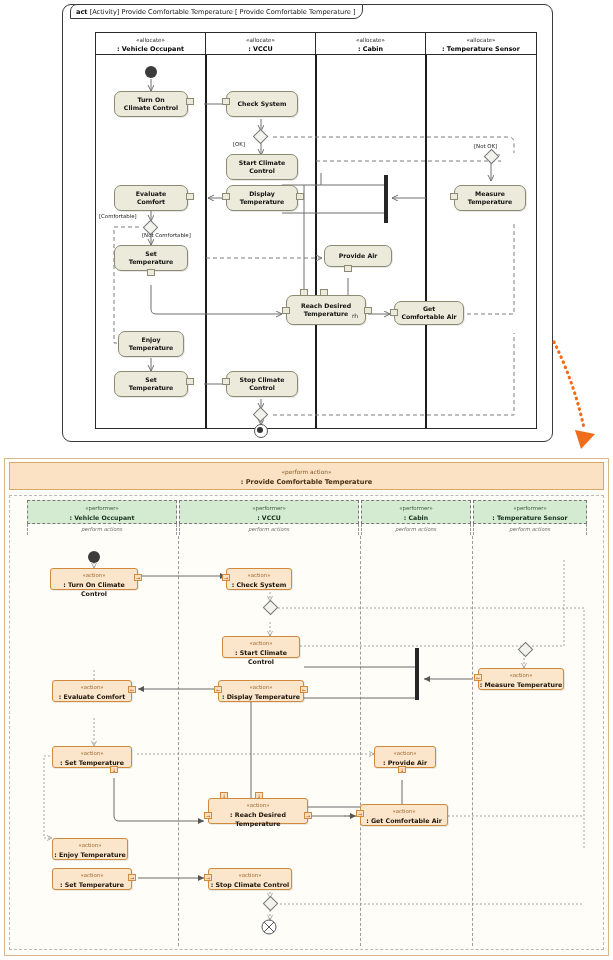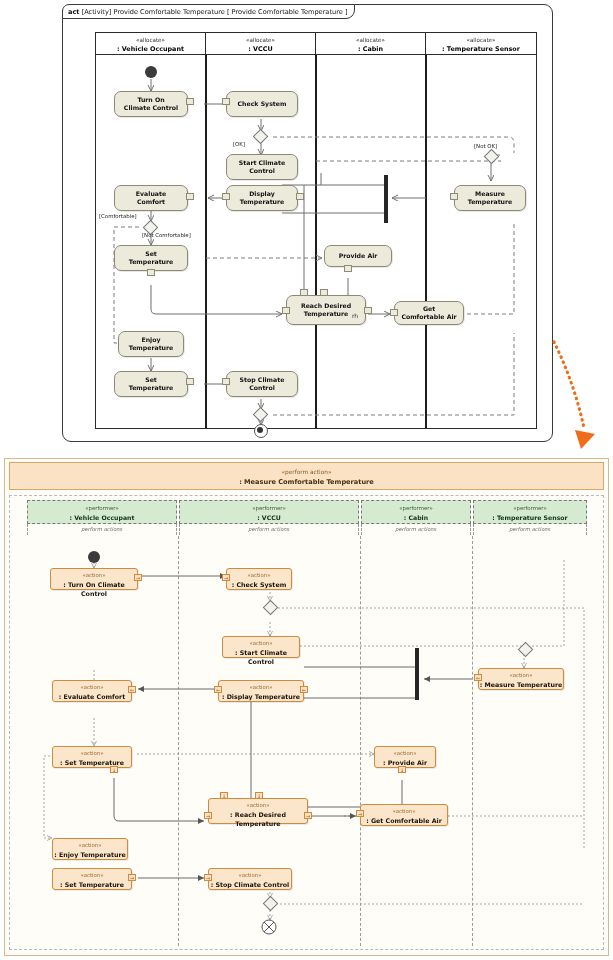--- a/index.html
+++ b/index.html
@@ -5,21 +5,21 @@
   html,body{margin:0;padding:0;background:#ffffff;}
   body{width:613px;height:960px;position:relative;
        font-family:"DejaVu Sans","Liberation Sans",sans-serif;
        -webkit-font-smoothing:none;}
   .abs{position:absolute;}
 
   
   #top-diagram{left:62px;top:4px;width:493px;height:440px;}
   #top-frame{position:absolute;left:0;top:0;width:491px;height:438px;
              border:1.2px solid #3a3a3a;border-radius:9px;background:#fff;box-sizing:border-box;}
-  #top-frame-tab{position:absolute;left:0;top:0;height:15px;
+  #top-frame-tab{position:absolute;left:8px;top:0;height:15px;
              border:1.2px solid #3a3a3a;border-top-left-radius:7px;
              border-bottom-right-radius:9px;background:#fff;box-sizing:border-box;
              padding:0 7px 0 5px;white-space:nowrap;font-size:6.6px;line-height:15px;color:#111;}
   #top-frame-tab b{font-weight:bold;}
   #top-swimlanes{position:absolute;left:33px;top:28px;width:442px;height:397px;
              border:1px solid #2b2b2b;box-sizing:border-box;background:#fff;}
   .tl-hdr{position:absolute;top:0;height:22px;box-sizing:border-box;
           border-right:1px solid #2b2b2b;border-bottom:1px solid #2b2b2b;
           text-align:center;overflow:hidden;}
   .tl-hdr.last{border-right:none;}
@@ -288,21 +288,21 @@
 <svg class="abs" style="left:548px;top:330px;" width="60" height="125">
   <path d="M6,12 C20,40 30,70 36,98" stroke="#ef6c1a" stroke-width="3.2" fill="none" stroke-linecap="round" stroke-dasharray="0.5,5"></path>
   <path d="M27,100 L47,104 L33,119 Z" fill="#ef6c1a"></path>
 </svg>
 
 <div class="abs" id="bot-diagram">
   <div id="bot-outer"></div>
 
   <div id="bot-title">
     <div class="st">«perform action»</div>
-    <div class="nm">: Measure Comfortable Temperature</div>
+    <div class="nm">: Provide Comfortable Temperature</div>
   </div>
 
   <div id="bot-inner"></div>
 
   <div id="bot-lanes">
     <div class="bl-hdr" style="left:0;width:150px;">
       <div class="st">«performer»</div>
       <div class="nm">: Vehicle Occupant</div>
     </div>
     <div class="bl-hdr" style="left:152px;width:180px;">

